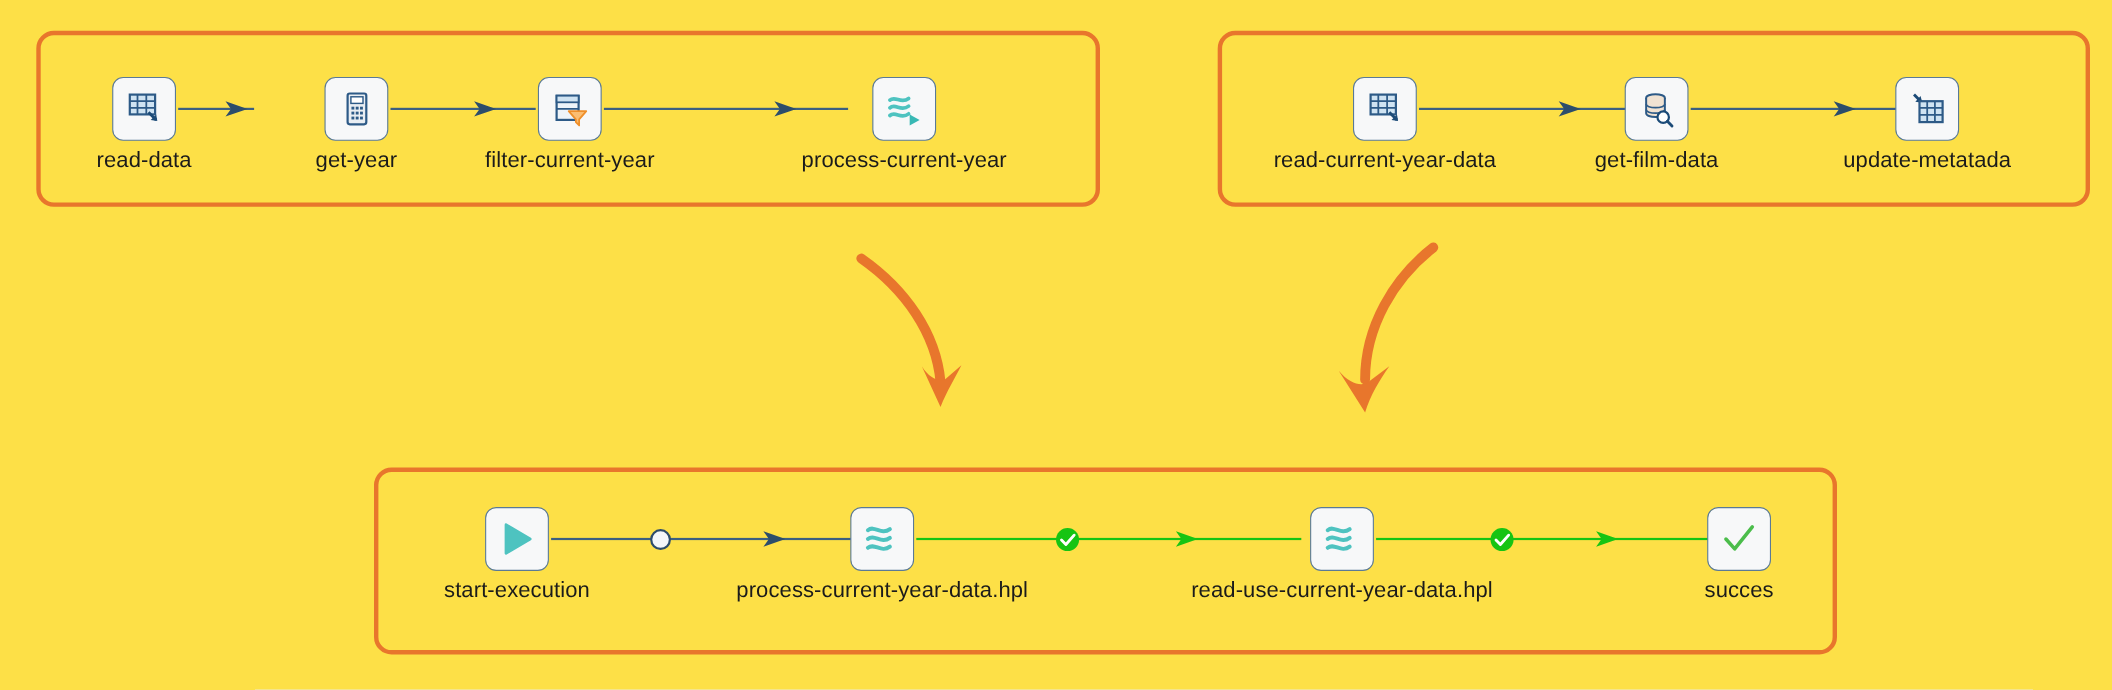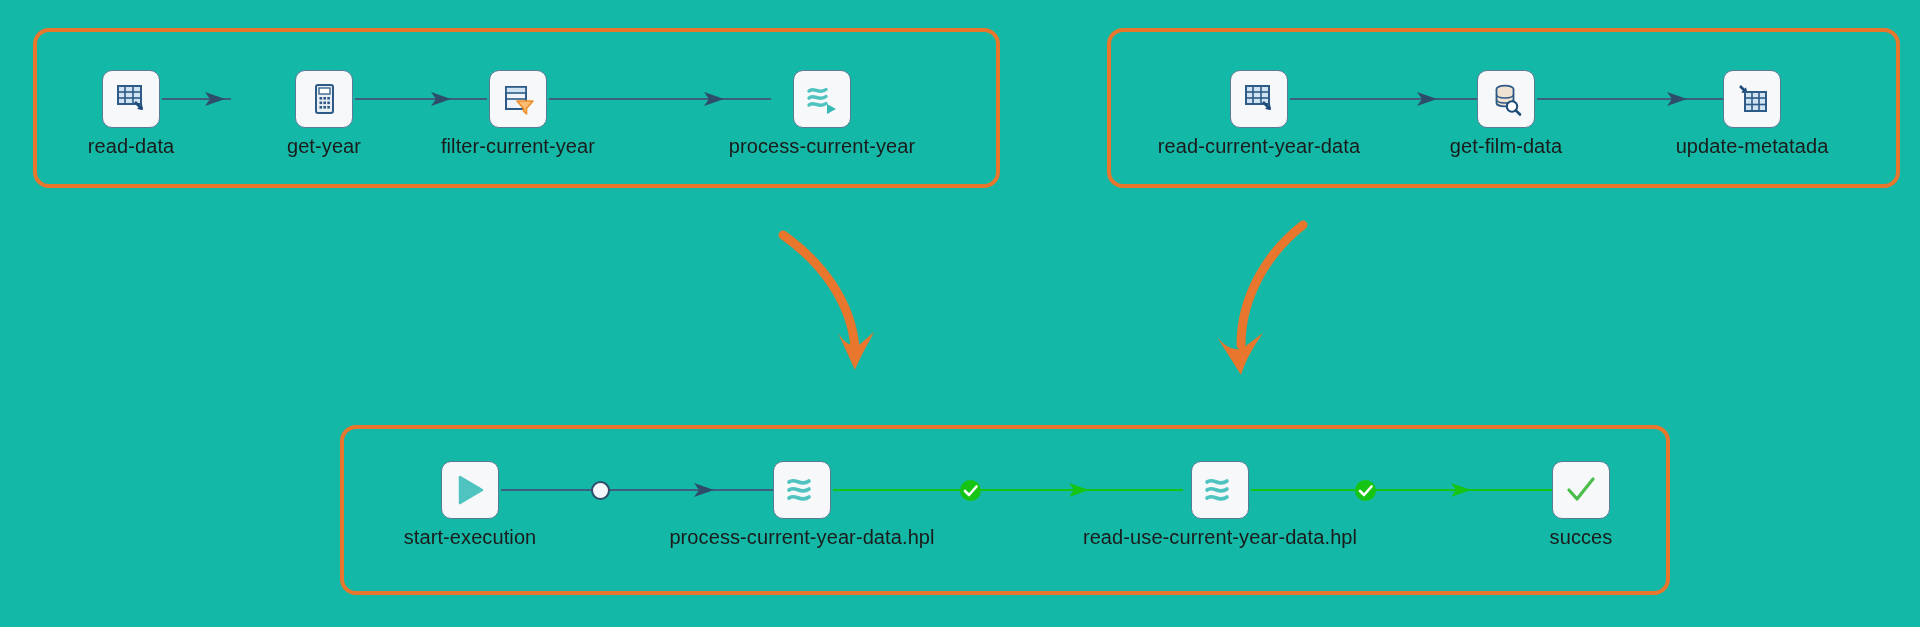--- a/index.html
+++ b/index.html
@@ -8,21 +8,21 @@
     padding: 0;
     background: #ececec;
   }
   body {
     font-family: "Liberation Sans", sans-serif;
   }
   #canvas {
     position: relative;
     width: 1920px;
     height: 627px;
-    background: #14b8a6;
+    background: #fde047;
     overflow: hidden;
   }
 
   
   .group-frame {
     position: absolute;
     border: 4px solid #e8762c;
     border-radius: 16px;
     box-sizing: border-box;
     background: transparent;

